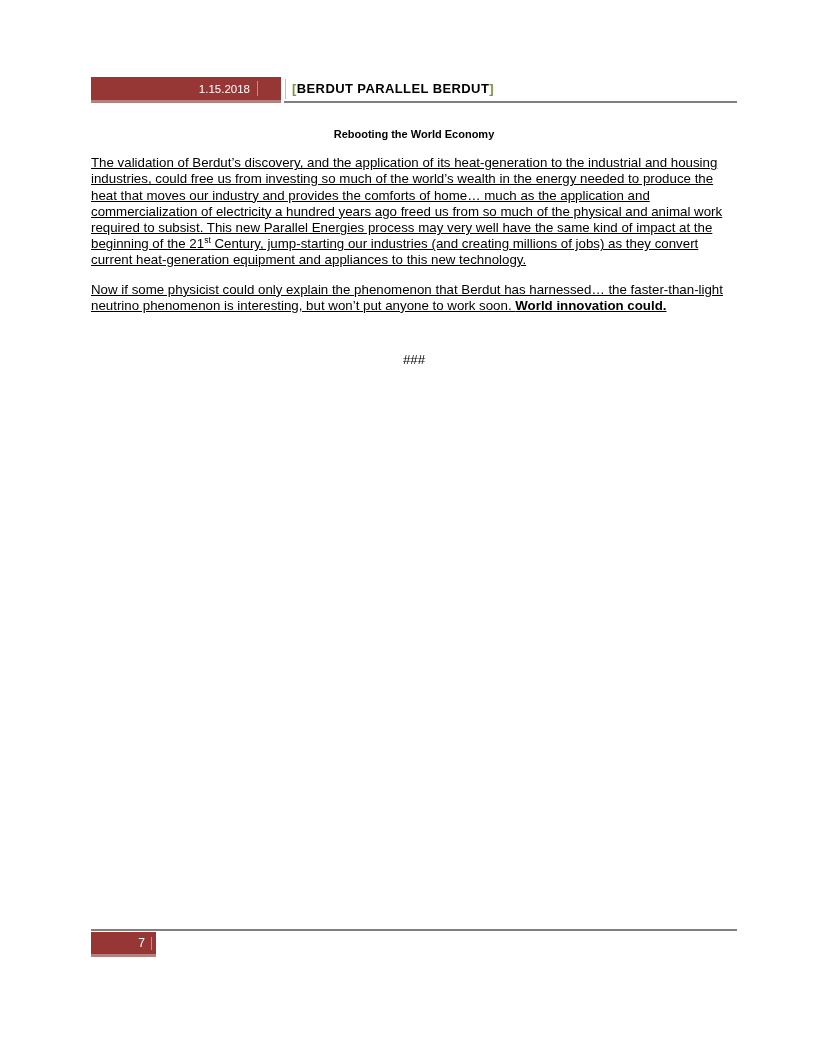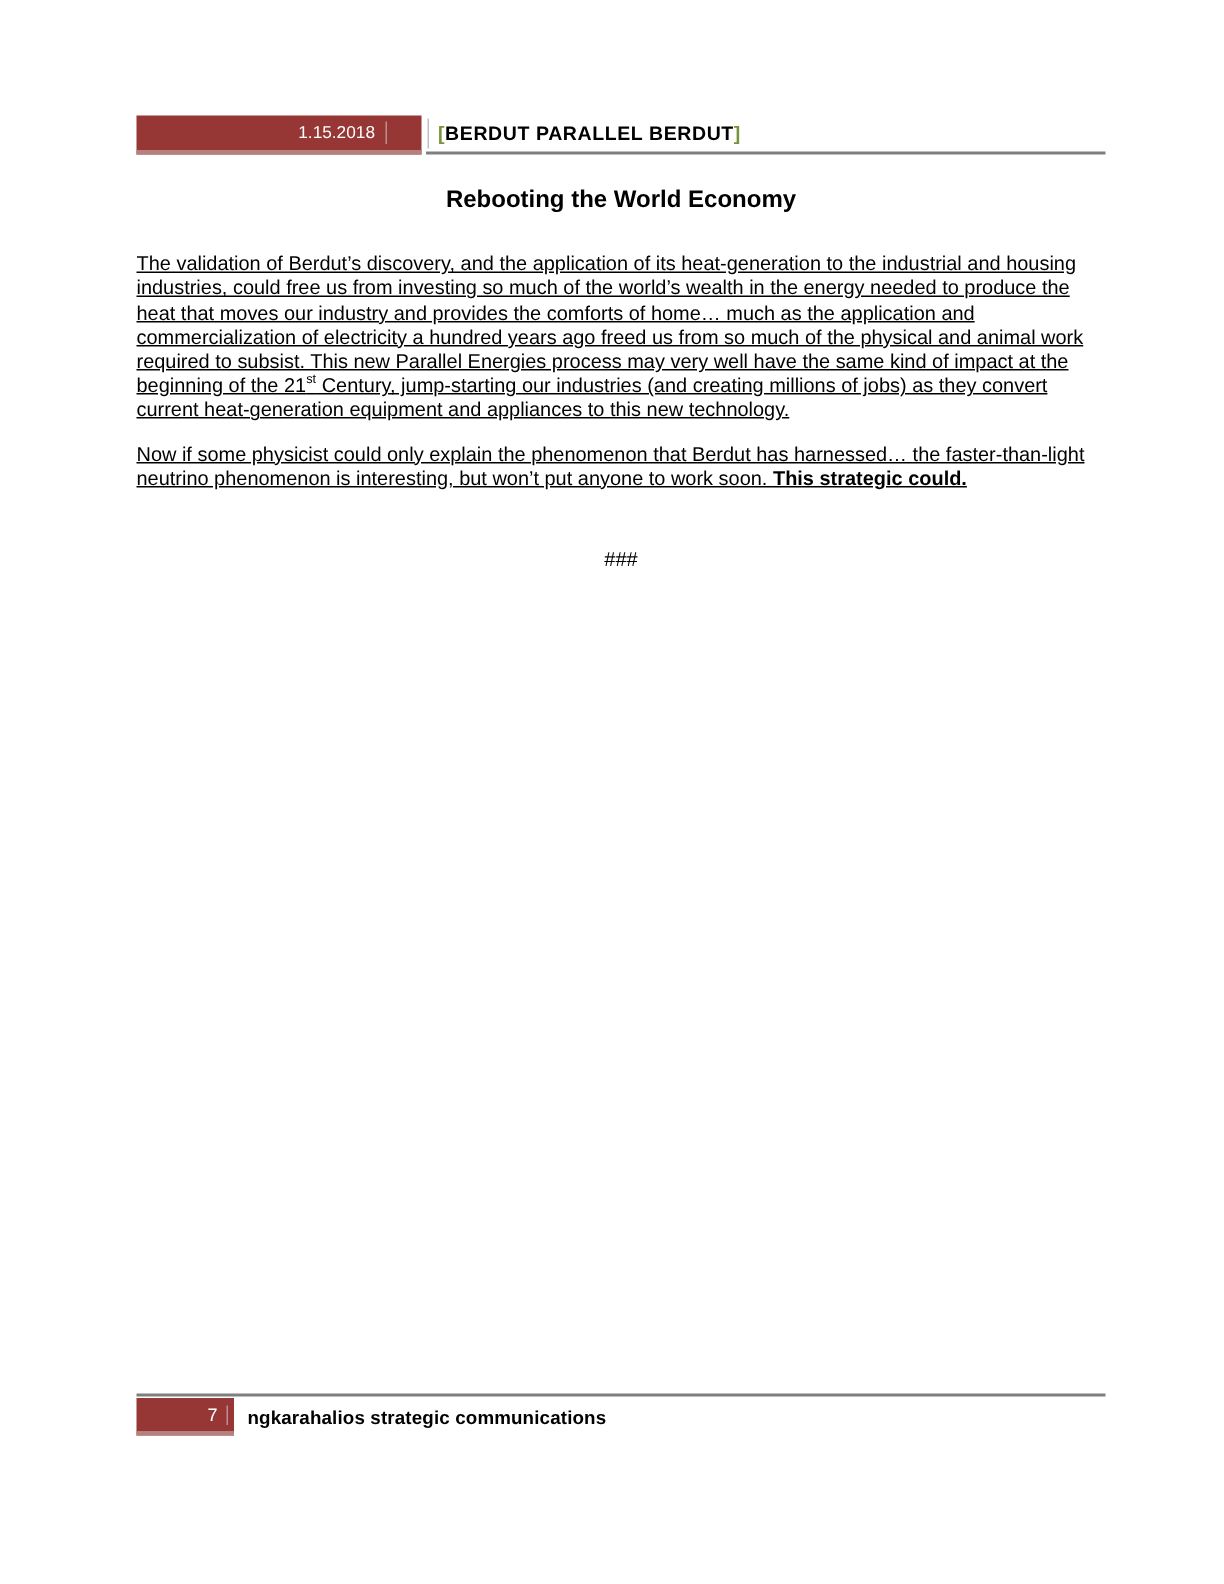--- a/index.html
+++ b/index.html
@@ -29,21 +29,21 @@
   .header-rule { position: absolute; left: 193px; top: 24px; right: 0; height: 2px; background: var(--rule_gray, #7f7f7f); }
   .v-sep { position: absolute; left: 194px; top: 2px; width: 1px; height: 20px; background: #bfbfbf; }
   .header-title {
     position: absolute; left: 201px; top: 4px;
     font-size: 13px; font-weight: bold; letter-spacing: 0.4px; white-space: nowrap;
   }
   .bracket { color: var(--bracket_olive, #77933C); font-weight: bold; }
 
   
   .content { position: absolute; left: 91px; top: 126px; width: 646px; font-size: 13.3px; line-height: 16.2px; }
-  .doc-heading { text-align: center; font-size: 16px; font-weight: bold; margin-bottom: 26px; }
+  .doc-heading { text-align: center; font-size: 11px; font-weight: bold; margin-bottom: 13px; }
   .para { margin-bottom: 13px; text-align: left; text-decoration: underline; }
   .para sup { font-size: 8.5px; vertical-align: super; line-height: 0; }
   .bold-run { font-weight: bold; }
   .end-mark { text-align: center; margin-top: 38px; font-size: 13.3px; }
 
   
   .footer { position: absolute; left: 91px; top: 929px; width: 646px; }
   .footer-rule { height: 2px; background: var(--rule_gray, #7f7f7f); }
   .footer-row { display: flex; align-items: stretch; margin-top: 1px; height: 25px; }
   .page-num-box {
@@ -71,29 +71,28 @@
     <div class="header-title">
       <span class="bracket">[</span><span>BERDUT PARALLEL BERDUT</span><span class="bracket">]</span>
     </div>
   </div>
 
   <div class="content">
     <div class="doc-heading">Rebooting the World Economy</div>
 
     <p class="para"><span>The validation of Berdut’s discovery, and the application of its heat-generation to the industrial and housing industries, could free us from investing so much of the world’s wealth in the energy needed to produce the heat that moves our industry and provides the comforts of home… much as the application and commercialization of electricity a hundred years ago freed us from so much of the physical and animal work required to subsist. This new Parallel Energies process may very well have the same kind of impact at the beginning of the 21</span><sup>st</sup><span> Century, jump-starting our industries (and creating millions of jobs) as they convert current heat-generation equipment and appliances to this new technology.</span></p>
 
-    <p class="para"><span>Now if some physicist could only explain the phenomenon that Berdut has harnessed… the faster-than-light neutrino phenomenon is interesting, but won’t put anyone to work soon. </span><span class="bold-run">This strategic could.</span></p>
+    <p class="para"><span>Now if some physicist could only explain the phenomenon that Berdut has harnessed… the faster-than-light neutrino phenomenon is interesting, but won’t put anyone to work soon. </span><span class="bold-run">World innovation could.</span></p>
 
     <div class="end-mark">###</div>
   </div>
 
   <div class="footer">
     <div class="footer-rule"></div>
     <div class="footer-row">
       <div class="page-num-box">
         <span>7</span>
         <span class="inner-divider"></span>
       </div>
-      <div class="company">ngkarahalios strategic communications</div>
     </div>
   </div>
 
 </div>
 
 </body></html>

